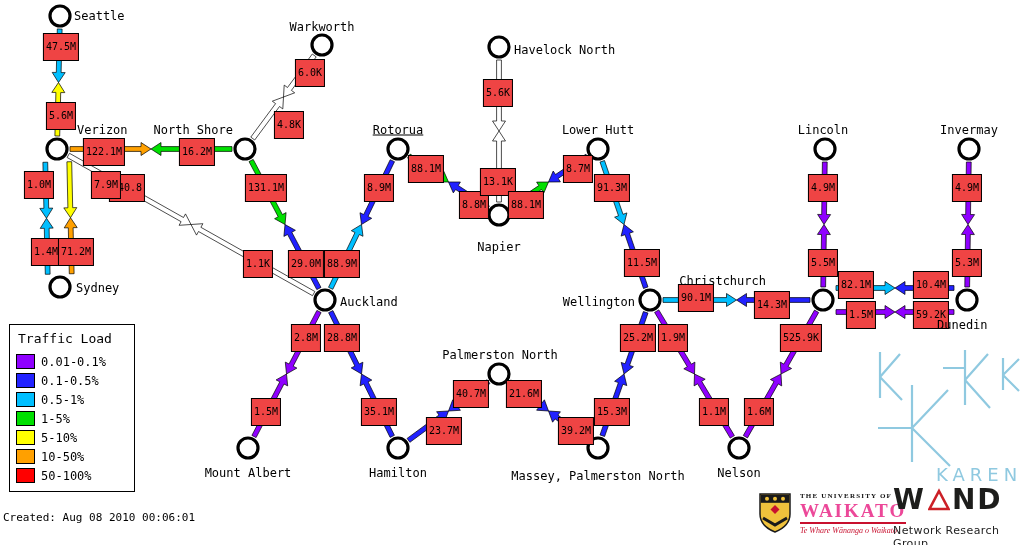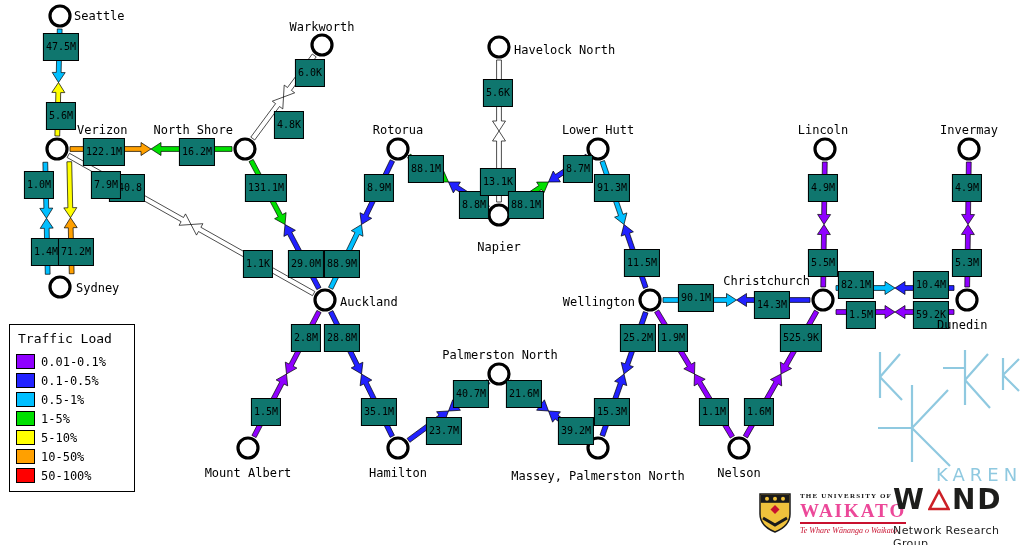--- a/index.html
+++ b/index.html
@@ -1,20 +1,20 @@
 <!DOCTYPE html>
 <html><head>
 <meta charset="utf-8">
 <style>
   html,body{margin:0;padding:0;background:#fff;}
   .map{position:relative;width:1024px;height:545px;background:#fff;overflow:hidden;
        font-family:"DejaVu Sans Mono",monospace;color:#000;}
   #net-svg{position:absolute;left:0;top:0;}
   #labels-layer{position:absolute;left:0;top:0;width:100%;height:100%;}
-  .tl{position:absolute;transform:translate(-50%,-50%);background:#0f766e;border:1px solid #000;
+  .tl{position:absolute;transform:translate(-50%,-50%);background:#ef4444;border:1px solid #000;
       padding:7px 2px;font-size:10px;line-height:12px;white-space:nowrap;}
   .nn{position:absolute;font-size:12px;line-height:13px;white-space:nowrap;}
   .nn-middle{transform:translate(-50%,-50%);}
   .nn-start{transform:translateY(-50%);}
   .nn-end{transform:translate(-100%,-50%);}
   .legend{position:absolute;left:9px;top:324px;width:118px;background:#fff;border:1px solid #000;
           padding:4px 0 6px 6px;z-index:5;}
   .legend-title{font-size:13px;margin:2px 0 6px 2px;}
   .lrow{display:flex;align-items:center;height:19px;}
   .sw{width:17px;height:13px;border:1px solid #000;margin-right:6px;flex:0 0 auto;}
@@ -205,30 +205,30 @@
       <div class="tl" style="left: 612px; top: 412px;">15.3M</div>
       <div class="tl" style="left: 638px; top: 338px;">25.2M</div>
       <div class="tl" style="left: 673px; top: 338px;">1.9M</div>
       <div class="tl" style="left: 714px; top: 412px;">1.1M</div>
       <div class="tl" style="left: 759px; top: 412px;">1.6M</div>
       <div class="tl" style="left: 801px; top: 338px;">525.9K</div>
       <div class="nn nn-start" style="left: 74px; top: 16px;">Seattle</div>
       <div class="nn nn-start" style="left: 77px; top: 130px;">Verizon</div>
       <div class="nn nn-end" style="left: 233px; top: 130px;">North Shore</div>
       <div class="nn nn-middle" style="left: 322px; top: 27px;">Warkworth</div>
-      <div class="nn nn-middle" style="left: 398px; top: 130px;">Rotorua</div>
+      <div class="nn nn-middle" style="left: 398px; top: 130px; text-decoration: underline;">Rotorua</div>
       <div class="nn nn-start" style="left: 514px; top: 50px;">Havelock North</div>
       <div class="nn nn-middle" style="left: 499px; top: 247px;">Napier</div>
       <div class="nn nn-middle" style="left: 598px; top: 130px;">Lower Hutt</div>
       <div class="nn nn-middle" style="left: 823px; top: 130px;">Lincoln</div>
       <div class="nn nn-middle" style="left: 969px; top: 130px;">Invermay</div>
       <div class="nn nn-start" style="left: 76px; top: 288px;">Sydney</div>
       <div class="nn nn-start" style="left: 340px; top: 302px;">Auckland</div>
       <div class="nn nn-end" style="left: 635px; top: 302px;">Wellington</div>
-      <div class="nn nn-end" style="left: 810px; top: 281px;">Christchurch</div>
+      <div class="nn nn-end" style="left: 766px; top: 281px;">Christchurch</div>
       <div class="nn nn-start" style="left: 937px; top: 325px;">Dunedin</div>
       <div class="nn nn-middle" style="left: 248px; top: 473px;">Mount Albert</div>
       <div class="nn nn-middle" style="left: 398px; top: 473px;">Hamilton</div>
       <div class="nn nn-middle" style="left: 500px; top: 355px;">Palmerston North</div>
       <div class="nn nn-middle" style="left: 598px; top: 476px;">Massey, Palmerston North</div>
       <div class="nn nn-middle" style="left: 739px; top: 473px;">Nelson</div>
     </div>
 
   <div class="legend">
     <div class="legend-title">Traffic Load</div>
@@ -257,20 +257,21 @@
           <span class="sw" style="background: rgb(255, 160, 0);"></span>
           <span class="lab">10-50%</span>
         </div>
         <div class="lrow">
           <span class="sw" style="background: rgb(255, 0, 0);"></span>
           <span class="lab">50-100%</span>
         </div>
       </div>
   </div>
 
+  <div class="created">Created: Aug 08 2010 00:06:01</div>
 
   <div class="karen">
     <svg width="168" height="148" viewBox="0 0 168 148">
       <g fill="none" stroke="#8fc9e0" stroke-width="2.2">
         <path d="M25,7 L25,53 M25,32 L45,9 M25,32 L47,55"></path>
         <path d="M110,5 L110,60 M110,35 L133,9 M110,35 L135,63 M88,23 L110,23"></path>
         <path d="M57,40 L57,117 M57,83 L93,45 M57,83 L95,121 M23,83 L57,83"></path>
         <path d="M148,13 L148,45 M148,30 L164,14 M148,30 L164,46"></path>
       </g>
     </svg>

